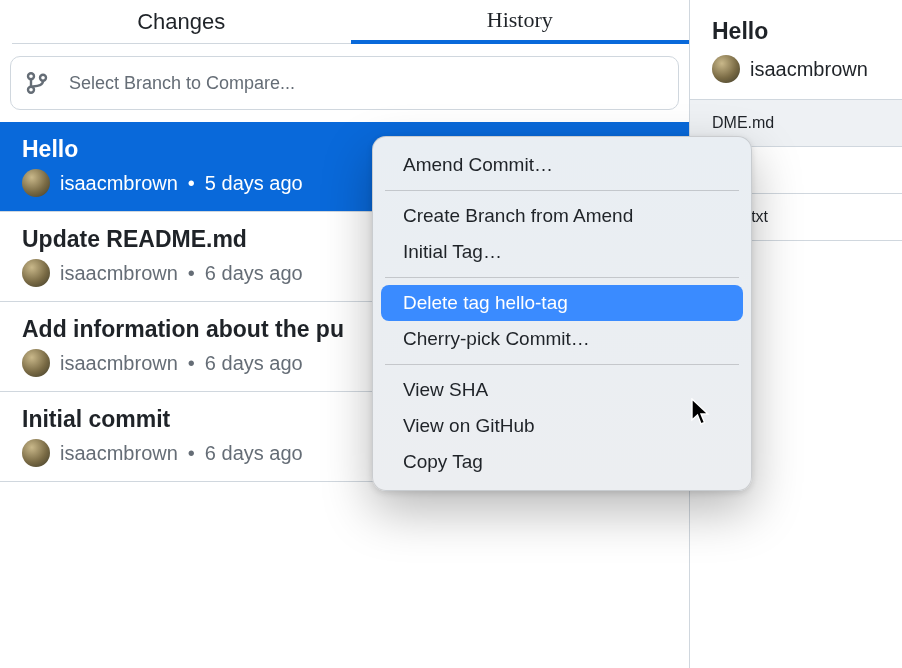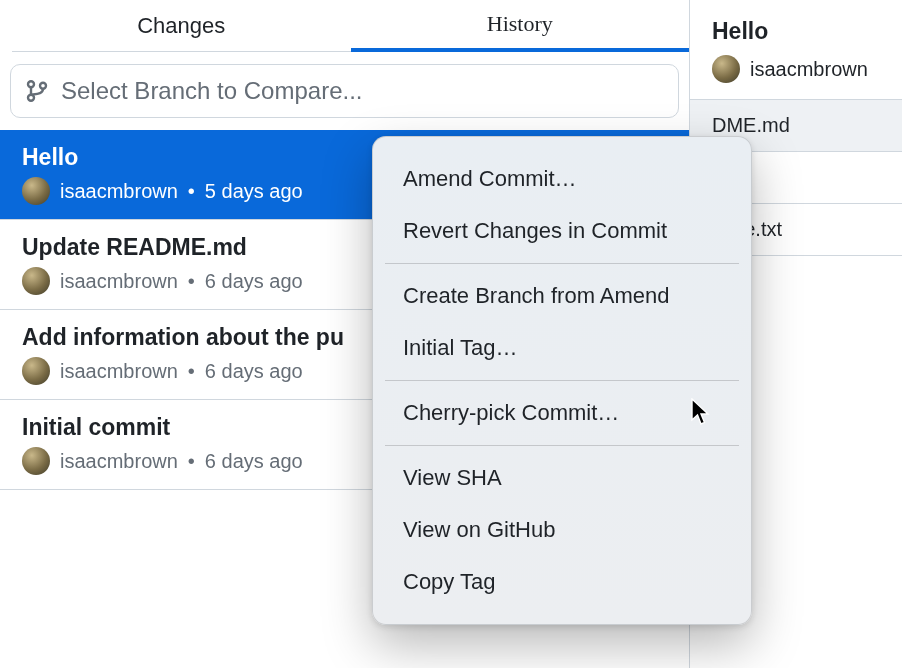--- a/index.html
+++ b/index.html
@@ -17,21 +17,21 @@
       position: absolute;
       left: 0; top: 0;
       width: 690px;
       height: 668px;
       border-right: 1px solid #d0d7de;
       display: flex;
       flex-direction: column;
     }
     .tabs {
       display: flex;
-      height: 52px;
+      height: 44px;
       padding-left: 12px;
     }
     .tab {
       flex: 1;
       display: flex;
       align-items: center;
       justify-content: center;
       font-size: 22px;
       color: #1f2328;
       border-bottom: 1px solid #d0d7de;
@@ -44,22 +44,22 @@
     }
     .compare-bar {
       margin: 12px 10px;
       border: 1px solid #d0d7de;
       border-radius: 10px;
       height: 54px;
       display: flex;
       align-items: center;
       padding: 0 14px;
       color: #656d76;
-      font-size: 24px;
-      gap: 12px;
+      font-size: 18px;
+      gap: 20px;
       cursor: pointer;
     }
     .branch-icon {
       width: 24px; height: 24px;
       flex-shrink: 0;
     }
     .commit-list {
       flex: 1;
       overflow: hidden;
     }
@@ -109,21 +109,21 @@
       display: flex;
       align-items: center;
       gap: 10px;
       padding: 0 22px 16px 22px;
       font-size: 20px;
       color: #1f2328;
     }
     .file-item {
       padding: 14px 22px;
       border-bottom: 1px solid #d0d7de;
-      font-size: 20px;
+      font-size: 16px;
       white-space: nowrap;
       overflow: hidden;
     }
     .file-item.selected {
       background: #eef1f4;
       border-top: 1px solid #d0d7de;
     }
     
     .context-menu {
       position: absolute;
@@ -131,24 +131,24 @@
       top: 136px;
       width: 380px;
       background: linear-gradient(180deg, #e9eef3 0%, #eceef1 100%);
       border: 1px solid rgba(0,0,0,0.14);
       border-radius: 14px;
       box-shadow: 0 20px 50px rgba(0,0,0,0.28), 0 2px 6px rgba(0,0,0,0.12);
       padding: 10px 0;
     }
     .menu-item {
       padding: 7px 22px;
-      font-size: 22px;
+      font-size: 19px;
       color: #1f2328;
       cursor: default;
-      margin: 12px 8px;
+      margin: 0 8px;
       border-radius: 8px;
     }
     .menu-item.highlighted {
       background: #3a8bff;
       color: #fff;
     }
     .menu-sep {
       height: 1px;
       background: rgba(0,0,0,0.16);
       margin: 7px 12px;
@@ -228,25 +228,25 @@
     <span class="avatar"></span>
     <span>isaacmbrown</span>
   </div>
   <div class="file-item selected">DME.md</div>
   <div class="file-item">.txt</div>
   <div class="file-item">erfile.txt</div>
 </div>
 
 <div class="context-menu" id="ctx">
     <div class="menu-item">Amend Commit…</div>
-    <div class="menu-item">Revert Changes in Commit</div>
     <div class="menu-sep"></div>
     <div class="menu-item">Create Branch from Amend</div>
     <div class="menu-item">Initial Tag…</div>
     <div class="menu-sep"></div>
+    <div class="menu-item highlighted">Delete tag hello-tag</div>
     <div class="menu-item">Cherry-pick Commit…</div>
     <div class="menu-sep"></div>
     <div class="menu-item">View SHA</div>
     <div class="menu-item">View on GitHub</div>
     <div class="menu-item">Copy Tag</div>
   </div>
 
 <svg class="cursor" viewBox="0 0 20 28">
   <path d="M1 1 L1 22 L6.5 17 L10 26 L13.5 24.5 L10 16 L17 16 Z" fill="#000" stroke="#fff" stroke-width="1.4"></path>
 </svg>

